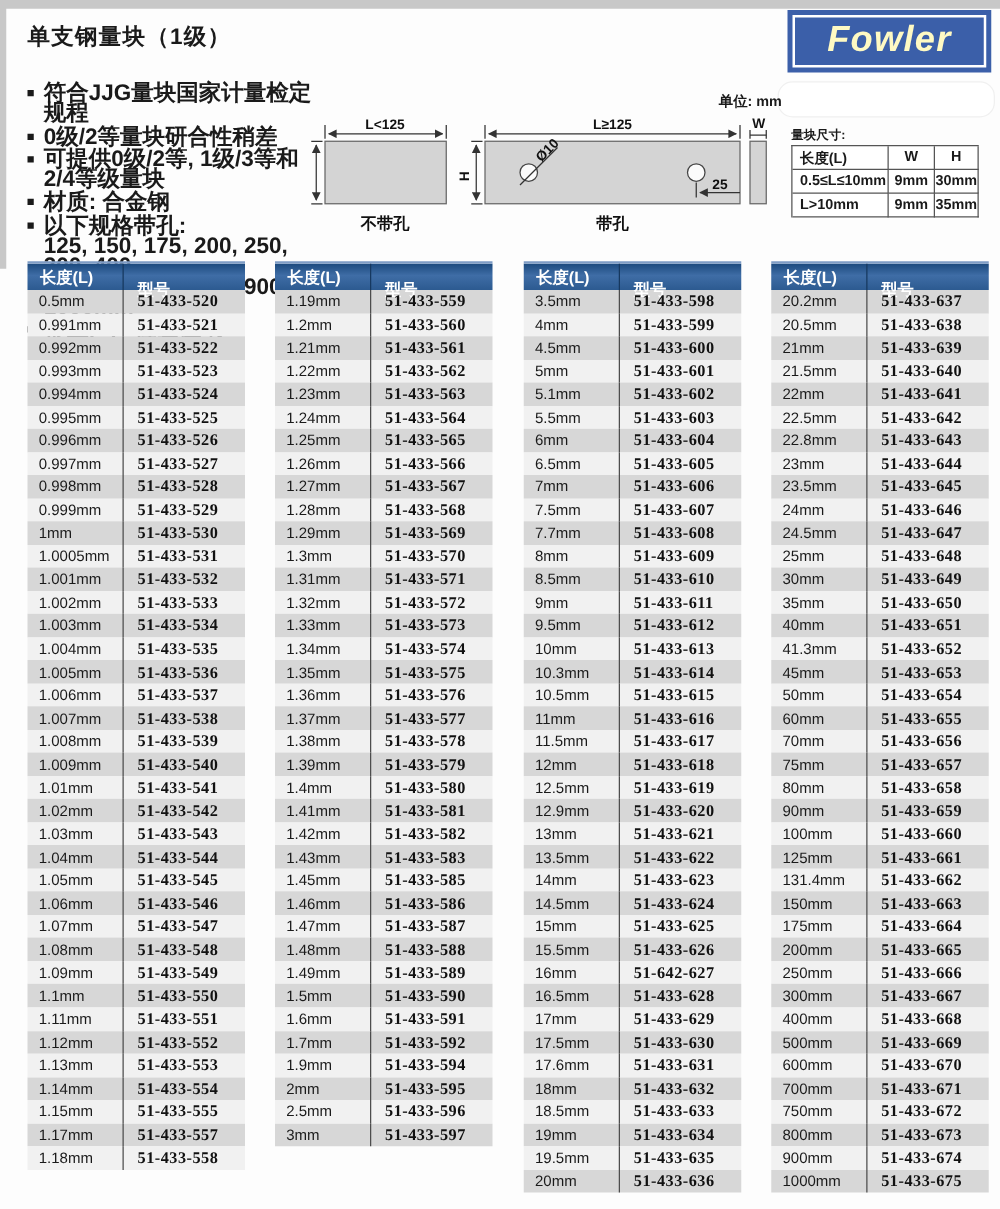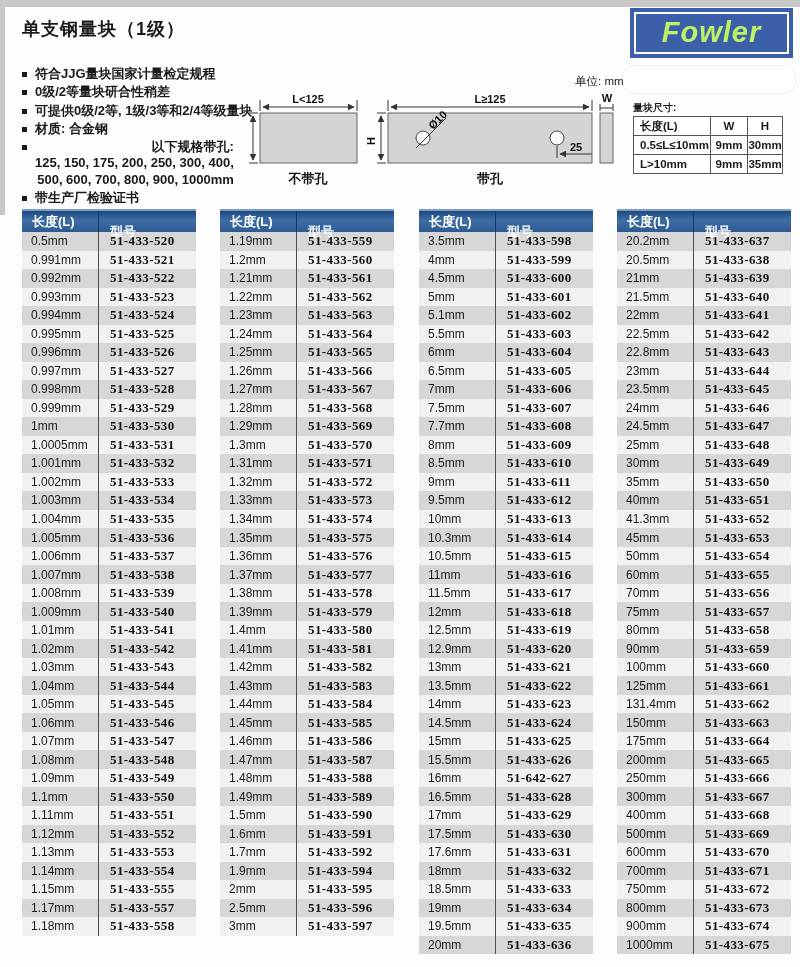--- a/index.html
+++ b/index.html
@@ -4,28 +4,28 @@
 <style>
   html,body{margin:0;padding:0;}
   body{width:800px;height:967px;background:#fdfdfd;font-family:"Liberation Sans",sans-serif;color:#1a1a1a;position:relative;overflow:hidden;}
   .scan-edge-top{position:absolute;left:0;top:0;width:800px;height:7px;background:#c8c8c8;}
   .scan-edge-left{position:absolute;left:0;top:0;width:5px;height:215px;background:#c8c8c8;}
 
   .page-title{position:absolute;left:22px;top:17px;font-size:18px;font-weight:bold;letter-spacing:1px;}
 
   .logo{position:absolute;left:630px;top:8px;width:163px;height:50px;background:#3b5fa9;display:flex;align-items:center;justify-content:center;}
   .logo-inner{position:absolute;left:4px;top:4px;right:4px;bottom:4px;border:2px solid #ffffff;}
-  .logo-text{color:#bef264;font-size:29px;font-weight:bold;font-style:italic;letter-spacing:1px;padding-bottom:2px;position:relative;}
+  .logo-text{color:#fef9c3;font-size:29px;font-weight:bold;font-style:italic;letter-spacing:1px;padding-bottom:2px;position:relative;}
 
   .features{position:absolute;left:22px;top:66px;width:240px;}
   .feat{display:flex;margin-bottom:2px;}
   .bullet{flex:0 0 auto;width:5px;height:5px;background:#1a1a1a;margin:6px 8px 0 0;}
-  .ftext{font-size:13px;font-weight:bold;line-height:16.3px;white-space:pre-line;text-align:right;}
-
-  .unit-label{position:absolute;left:575px;top:74px;font-size:11.5px;font-weight:normal;}
+  .ftext{font-size:18px;font-weight:bold;line-height:16.3px;white-space:pre-line;}
+
+  .unit-label{position:absolute;left:575px;top:74px;font-size:11.5px;font-weight:bold;}
   .unit-pill{position:absolute;left:622px;top:65px;width:172px;height:27px;background:#ffffff;border:1px solid #f0f0f0;border-radius:12px;}
 
   svg text{font-family:"Liberation Sans",sans-serif;}
   .blk{fill:#d4d4d4;stroke:#666;stroke-width:1;}
   .dim{stroke:#333;stroke-width:1;fill:none;}
   .dlabel{font-size:11px;font-weight:bold;fill:#111;}
   .caption{font-size:13px;font-weight:bold;fill:#111;}
 
   .dims-title{position:absolute;left:633px;top:101px;font-size:10px;font-weight:bold;}
   .dims{position:absolute;left:633px;top:116px;display:grid;grid-template-columns:77px 37px 35px;border-left:1px solid #555;border-top:1px solid #555;background:#fff;}
@@ -407,24 +407,20 @@
     </div>
       <div class="trow">
       <div class="td len">1.42mm</div>
       <div class="td mod">51-433-582</div>
     </div>
       <div class="trow">
       <div class="td len">1.43mm</div>
       <div class="td mod">51-433-583</div>
     </div>
       <div class="trow">
-      <div class="td len">1.44mm</div>
-      <div class="td mod">51-433-584</div>
-    </div>
-      <div class="trow">
       <div class="td len">1.45mm</div>
       <div class="td mod">51-433-585</div>
     </div>
       <div class="trow">
       <div class="td len">1.46mm</div>
       <div class="td mod">51-433-586</div>
     </div>
       <div class="trow">
       <div class="td len">1.47mm</div>
       <div class="td mod">51-433-587</div>

